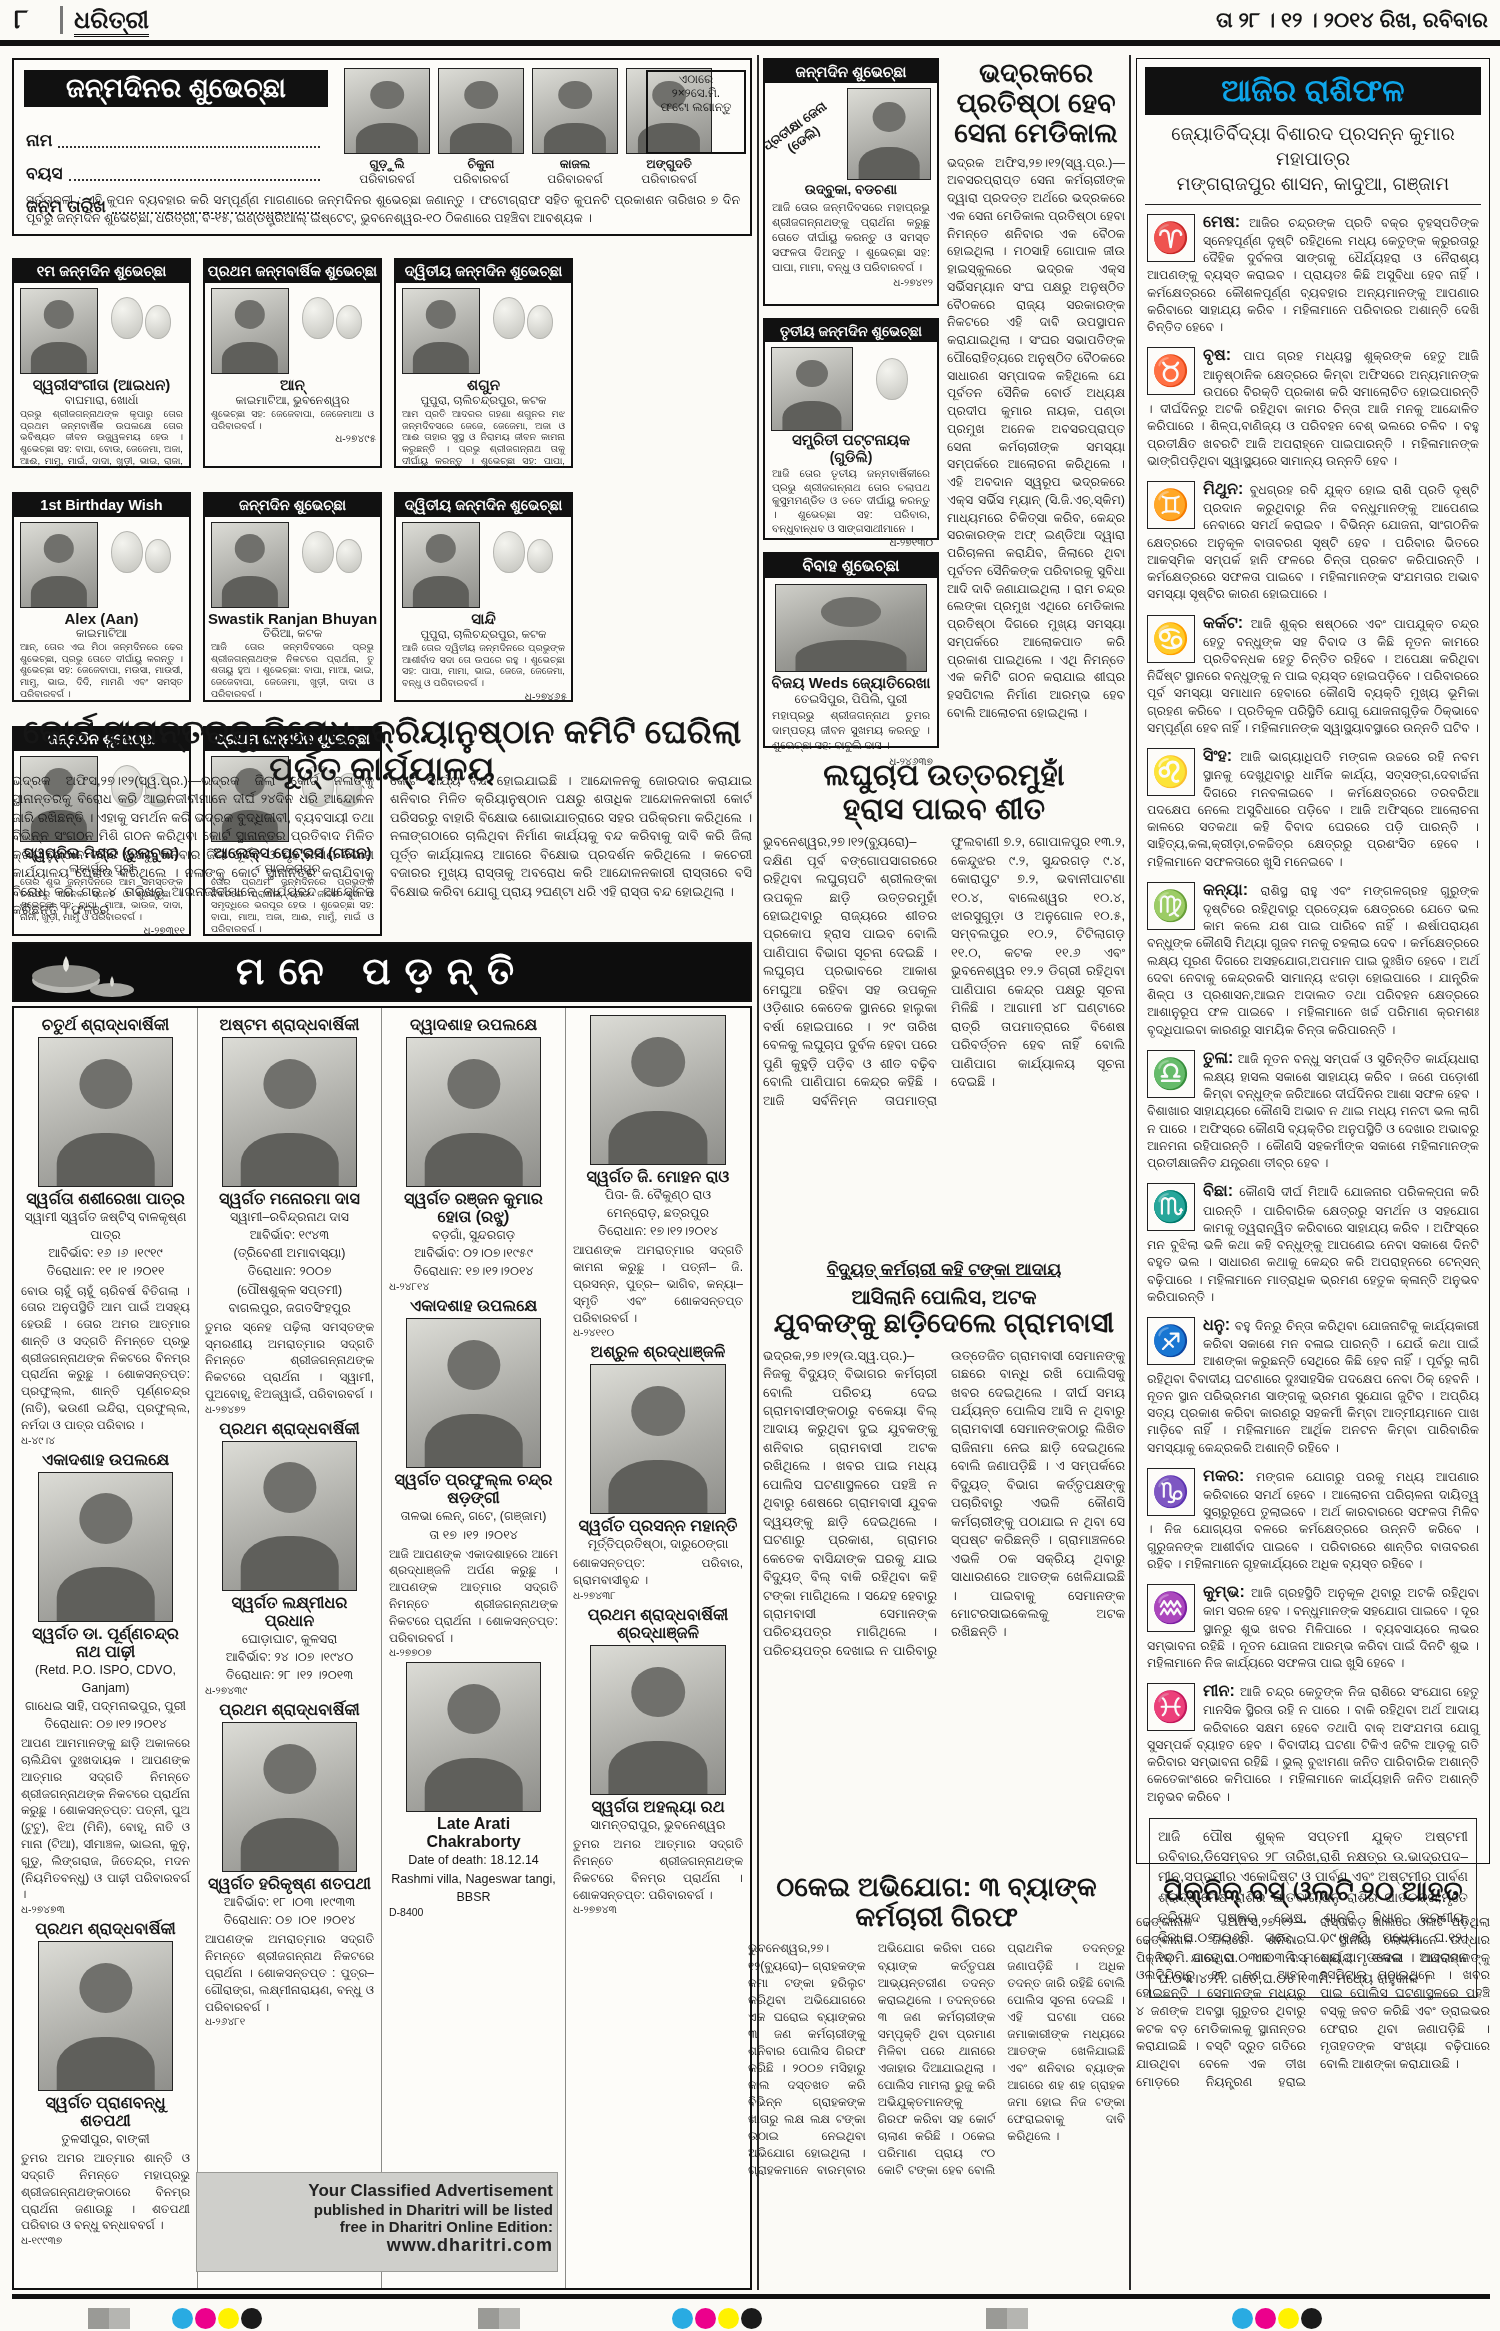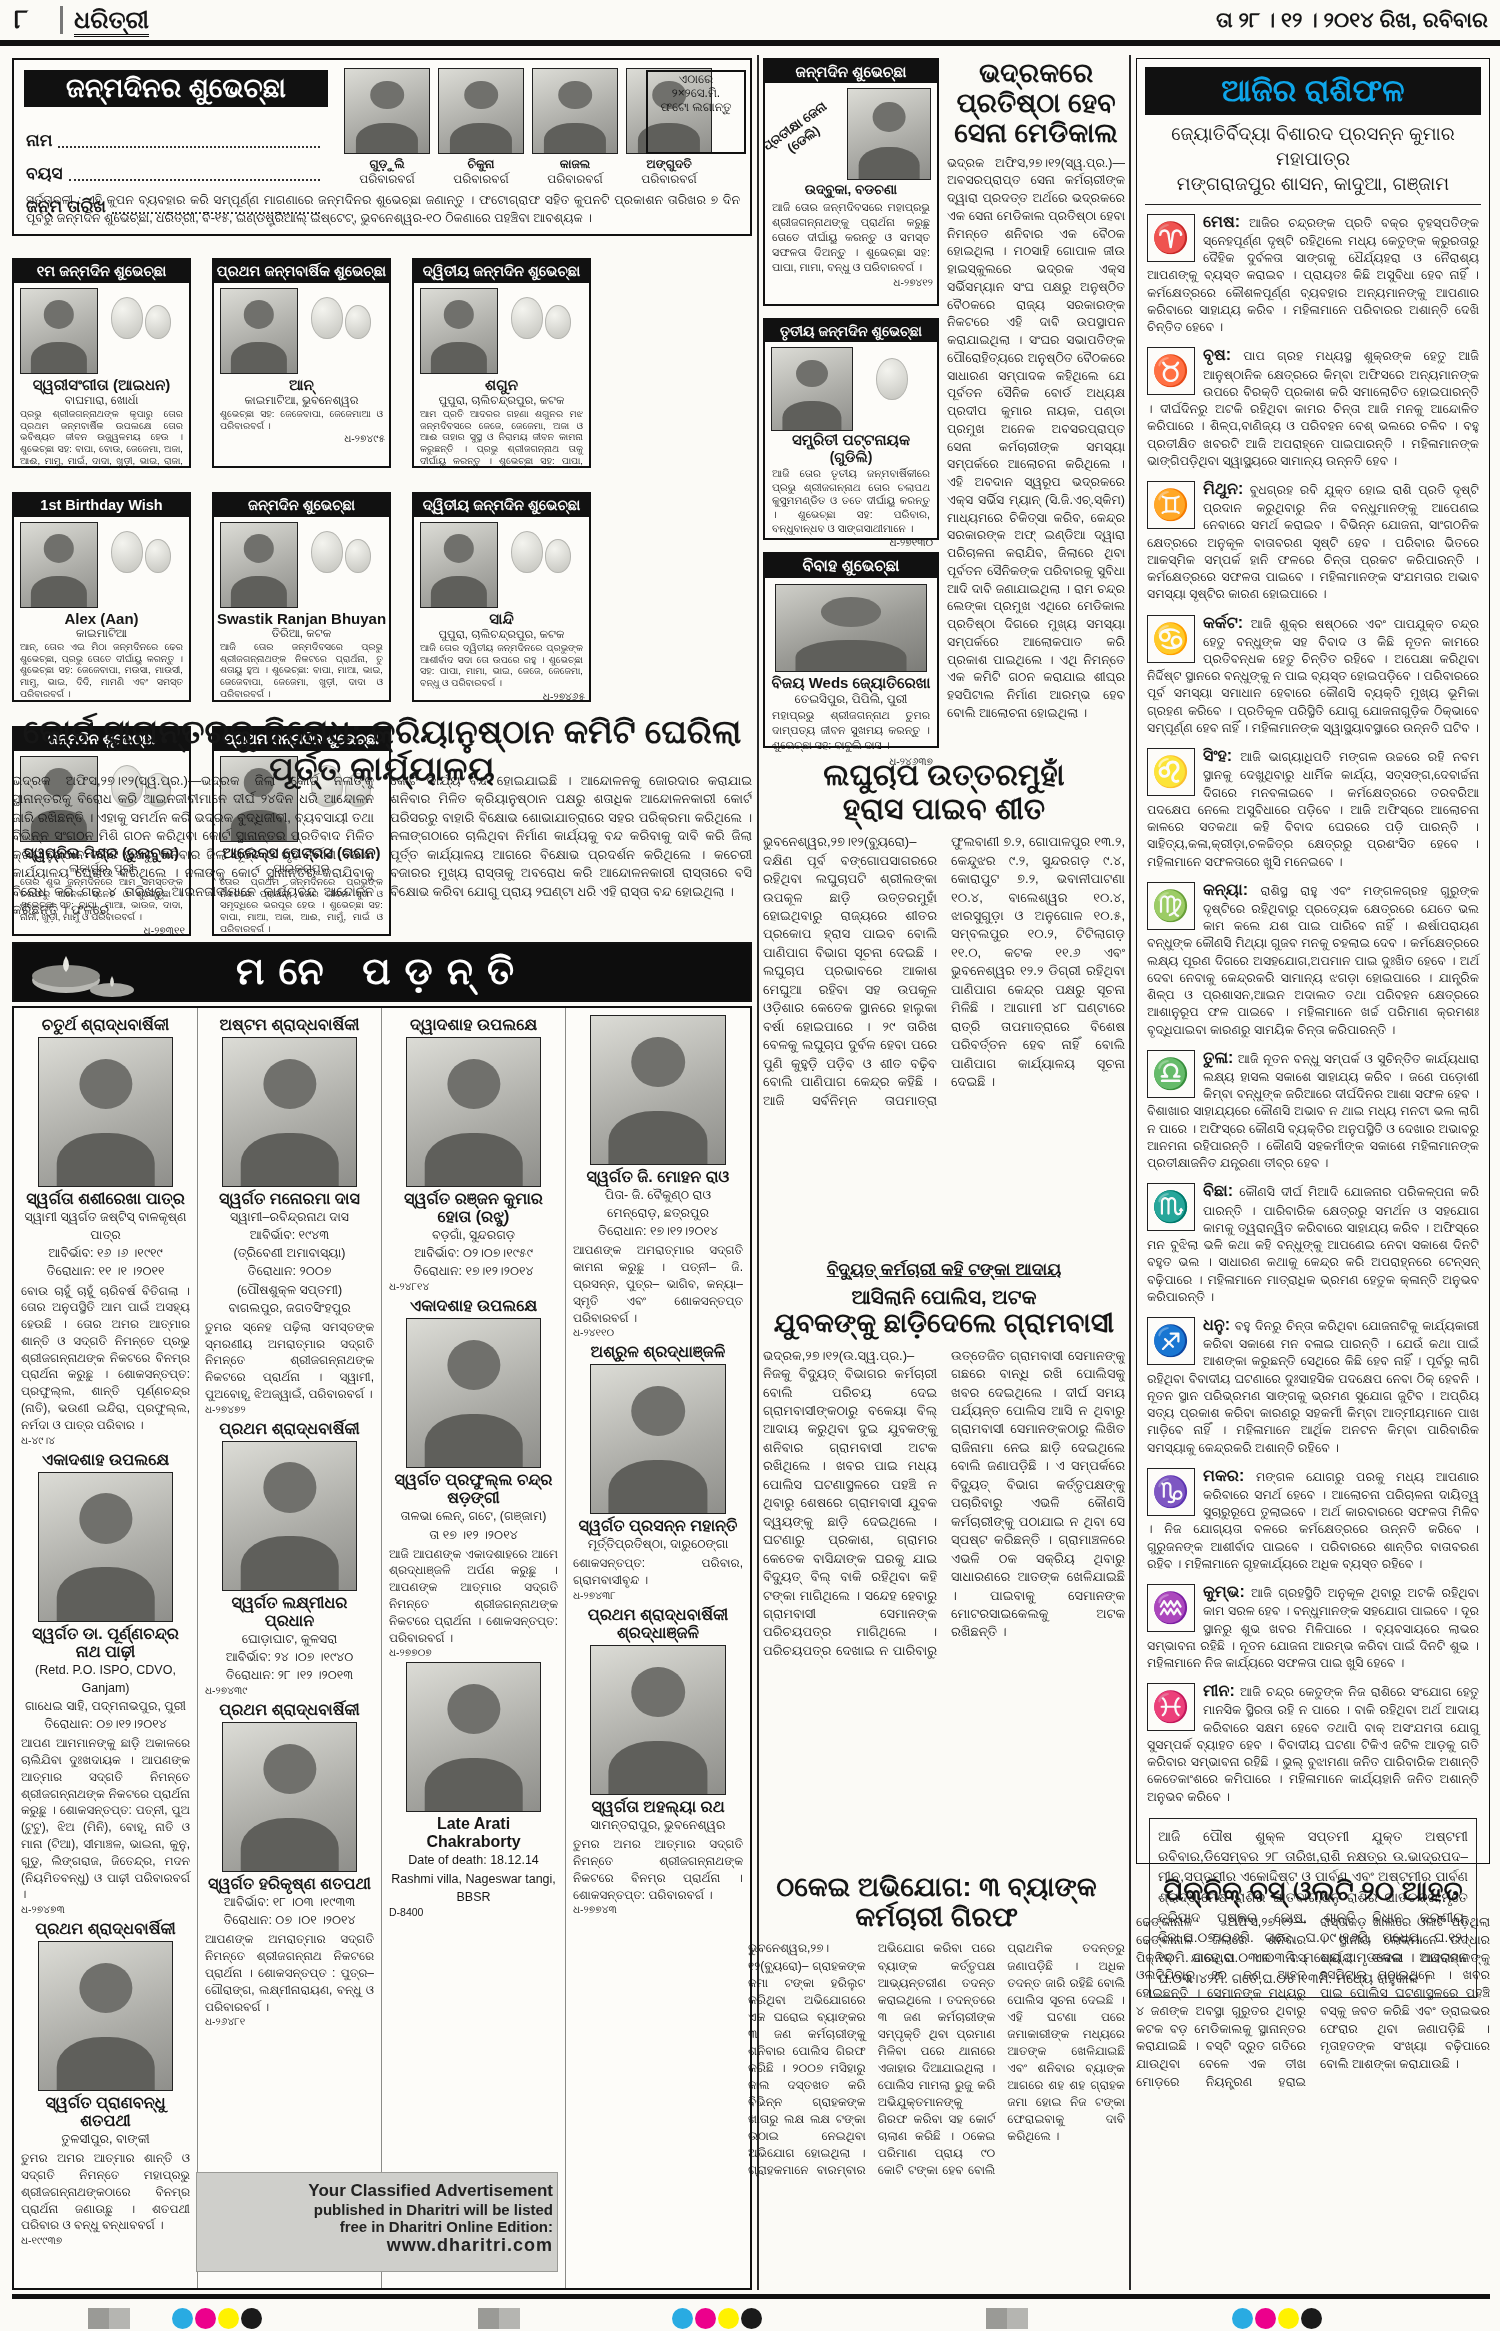--- a/index.html
+++ b/index.html
@@ -22,21 +22,21 @@
   .photo::after{content:"";position:absolute;left:50%;bottom:-8%;width:74%;height:44%;
          transform:translateX(-50%);border-radius:46% 46% 0 0;background:#5f5f5b}
   .balloon{display:inline-block;width:30px;height:40px;border-radius:50% 50% 48% 48%;
          background:radial-gradient(circle at 35% 28%,#f4f4ef,#c2c2bc);border:1px solid #b5b5b0;margin:1px}
   .refno{text-align:right;font-size:10.5px;padding:0 4px}
   
   .cfield{display:flex;align-items:flex-end;font-size:17px;font-weight:700;margin-top:13px}
   .cfield .dots{flex:1;border-bottom:2px dotted #333;margin:0 4px 3px 6px;height:1px}
   .cphoto-cap{font-size:12px;line-height:1.25;text-align:center;margin-top:3px}
   
-  #bday-grid{display:flex;flex-wrap:wrap;gap:24px 21px;align-content:flex-start}
+  #bday-grid{display:flex;flex-wrap:wrap;gap:24px 12px;align-content:flex-start}
   .bday{width:179px;height:210px;border:2px solid #111;box-sizing:border-box;background:#fdfcf9;overflow:hidden}
   .bday .titlebar{font-size:14.5px}
   .bday-row{display:flex;padding:5px 6px 0}
   .bday .photo{width:78px;height:86px;flex:none}
   .bday .ball-wrap{flex:1;text-align:center;padding-top:8px}
   .bday-name{font-size:15px;font-weight:700;text-align:center;margin-top:2px}
   .bday-place{font-size:11.5px;text-align:center}
   .bday-text{font-size:9.5px;line-height:1.25;padding:1px 6px;text-align:justify}
   
   .headline{font-weight:700;text-align:center;line-height:1.12}

